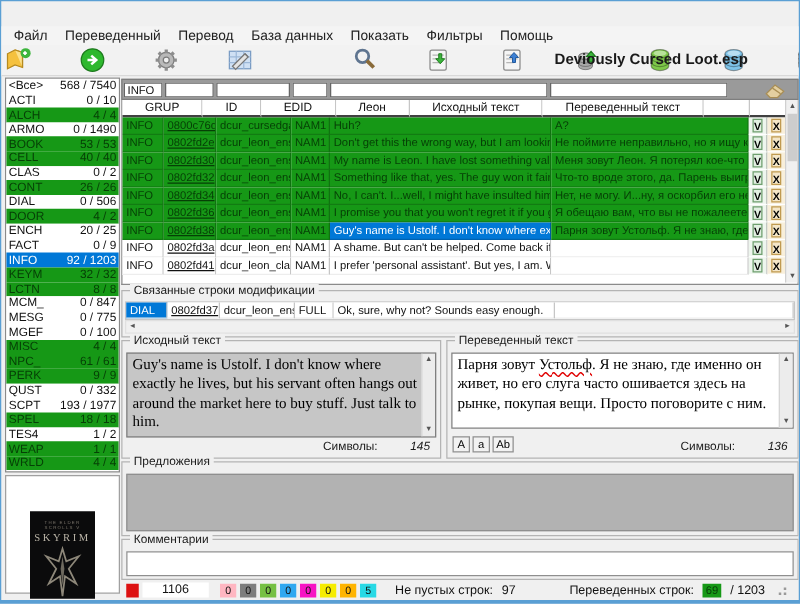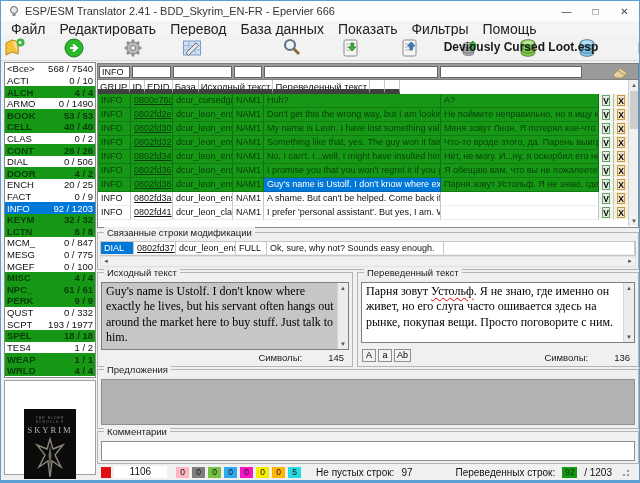--- a/index.html
+++ b/index.html
@@ -12,58 +12,58 @@
   .titlebar { position:absolute; left:0; top:0; width:100%; height:20px; background:#fdfdfd;
               display:flex; align-items:center; }
   .appicon { width:12px; height:12px; margin:0 5px 0 7px; }
   .title { font-size:11px; color:#333; }
   .wctrls { position:absolute; right:0; top:0; height:20px; display:flex; }
   .wbtn { width:29px; height:20px; font-size:10px; color:#444; display:flex; align-items:center; justify-content:center; }
 
   
   .menubar { position:absolute; left:0; top:20px; width:100%; height:15px; background:#f4f4f4;
              display:flex; align-items:center; padding-left:3px; }
-  .menu-item { font-size:14px; color:#222; padding:0 7px; }
+  .menu-item { font-size:11px; color:#222; padding:0 7px; }
 
   
   .toolbar { position:absolute; left:0; top:35px; width:100%; height:25px; background:#f2f2f2;
              border-bottom:1px solid #d9d9d9; display:flex; align-items:center; padding-left:2px;gap:35px; }
   .tbi { width:22px; height:22px; margin:0 1px; flex:0 0 auto; }
   .tsep { width:1px; height:20px; background:#c9c9c9; margin:0 3px; }
   .plugin-name { position:absolute; left:420px; top:4px; width:200px; text-align:center;
                  font-size:12px; font-weight:bold; color:#1a1a1a; }
 
   
   .sidebar { position:absolute; left:3px; top:61px; width:92px; height:316px; background:#fff;
              border:1px solid #8a8a8a; overflow:hidden; }
   .side-item { height:11.62px; display:flex; justify-content:space-between; align-items:center;
                padding:0 2px; font-size:9.5px; color:#111; background:#fff; }
-  .side-item.done { background:#169816; color:#063f06;font-weight:bold; }
+  .side-item.done { background:#169816; color:#063f06; }
   .side-item.selected { background:#0078d7; color:#fff; }
   .cover-panel { position:absolute; left:3px; top:379px; width:92px; height:95px; background:#fff;
                  border:1px solid #a0a0a0; display:flex; align-items:center; justify-content:center; }
   .cover { width:52px; height:70px; background:#0b0b0c; color:#9b958a; text-align:center;
            padding-top:7px;margin-top:32px; }
   .cover .series { font-size:3.5px; letter-spacing:1px; color:#7c766c; }
   .cover .ctitle { font-family:"Liberation Serif",serif; font-size:8.5px; letter-spacing:2px; color:#b9b3a6; margin-top:1px; }
 
   
   .filterbar { position:absolute; left:96px; top:62px; width:542px; height:17px; background:#9a9a9a;
                border:1px solid #7e7e7e; display:flex; align-items:center; padding-left:1px; }
   .fbox { height:12px; background:#fff; border:1px solid #666; font-size:9px; color:#111;
           padding:0 2px; line-height:10px; margin-right:2px; overflow:hidden; }
   .fc1{width:31px;} .fc2{width:39px;} .fc3{width:59px;} .fc4{width:28px;} .fc5{width:174px;} .fc6{width:142px;}
   .eraser-btn { position:absolute; right:8px; top:1px; width:20px; height:14px; }
 
   
   .tablewrap { position:absolute; left:96px; top:79px; width:542px; height:148px; background:#fff;
                border:1px solid #8a8a8a; border-top:none; }
   .thead { display:flex; height:14px; }
-  .hcell { font-size:9.5px; color:#111; padding:1px 2px; background:#fff;
-           border-right:1px solid #c6c6c6; border-bottom:5px solid #404040;
+  .hcell { font-size:9.5px; color:#111; padding:1px 18px; background:#fff;
+           border-right:1px solid #c6c6c6; border-bottom:2px solid #404040;
            white-space:nowrap; overflow:hidden; }
   .trow { display:flex; height:14px; }
   .cell { font-size:9px; padding:1px 3px; border-right:1px solid #c6c6c6; border-bottom:1px solid #ededed;
           white-space:nowrap; overflow:hidden; color:#111; background:#fff; }
   .c-grup{width:33px;} .c-id{width:42px;text-decoration:underline;} .c-edid{width:60px;} .c-field{width:31px;}
   .c-src{width:177px;} .c-tr{width:158px;} .c-v{width:15px;} .c-x{width:15px;}
   .trow.done .cell { background:#169816; color:#063f06; border-right-color:rgba(0,0,0,.25); border-bottom-color:rgba(0,0,0,.18); }
   .trow.selected .c-src { background:#0078d7; color:#fff; }
   .cell.c-v, .trow.done .cell.c-v { background:#eef6ee; border-bottom-color:#fff; }
   .cell.c-x, .trow.done .cell.c-x { background:#f8efdb; border-bottom-color:#fff; }
@@ -92,21 +92,21 @@
 
   .srcbox { left:96px; top:271px; width:256px; height:95px; }
   .trbox  { left:356px; top:271px; width:282px; height:95px; }
   .txtarea { position:absolute; left:3px; top:9px; right:3px; font-family:"Liberation Serif",serif;
              font-size:12px; line-height:1.28; color:#000; padding:1px 14px 1px 4px; border:1px solid #7f7f7f; }
   .srcbox .txtarea { height:68px; background:#c6c6c6; }
   .trbox .txtarea { height:61px; background:#fff; }
   .ta-scroll { position:absolute; right:0; top:0; bottom:0; width:11px; background:#ececec;
                border-left:1px solid #d5d5d5; display:flex; flex-direction:column; justify-content:space-between; }
   .charline { position:absolute; bottom:3px; right:8px; font-size:9.5px; color:#1a1a1a; display:flex; gap:26px; }
-  .charline b { font-weight:normal; }
+  .charline b { font-weight:normal;font-style:italic; }
   .casebtns { position:absolute; left:4px; bottom:4px; display:flex; gap:2px; }
   .casebtn { min-width:14px; height:13px; background:#f2f2f2; border:1px solid #8f8f8f; font-size:9px;
              line-height:11px; text-align:center; padding:0 2px; color:#000; }
   .misspell { text-decoration:underline wavy #e00000 1px; text-underline-offset:2px; }
 
   .sugbox { left:96px; top:368px; width:542px; height:60px; }
   .suginner { position:absolute; left:3px; top:9px; right:3px; bottom:3px; background:#b2b2b2; border:1px solid #8f8f8f; }
   .combox { left:96px; top:430px; width:542px; height:33px; }
   .cominner { position:absolute; left:3px; top:9px; right:3px; bottom:2px; background:#fff; border:1px solid #8f8f8f; }
 
@@ -139,38 +139,26 @@
     </g>
     <g id="page">
       <rect x="4" y="3" width="13" height="16" rx="1.5" fill="#f5f5f5" stroke="#8a8a8a"></rect>
       <path d="M6 7h9 M6 10h9 M6 13h6" stroke="#b5b5b5" fill="none"></path>
     </g>
   </defs>
 </svg>
 
 <div class="win">
 
-  <div class="titlebar">
-    <svg class="appicon" viewBox="0 0 12 12">
-      <circle cx="6" cy="5" r="3.5" fill="#e8e8e8" stroke="#666"></circle>
-      <rect x="4.5" y="8" width="3" height="3" fill="#888"></rect>
-    </svg>
-    <span class="title">ESP/ESM Translator 2.41 - BDD_Skyrim_EN-FR - Epervier 666</span>
-    <div class="wctrls">
-      <div class="wbtn">—</div>
-      <div class="wbtn">□</div>
-      <div class="wbtn">✕</div>
-    </div>
-  </div>
 
   <div class="menubar">
 
       <span class="menu-item">Файл</span>
 
-      <span class="menu-item">Редактировать</span>
+      <span class="menu-item">Переведенный</span>
 
       <span class="menu-item">Перевод</span>
 
       <span class="menu-item">База данных</span>
 
       <span class="menu-item">Показать</span>
 
       <span class="menu-item">Фильтры</span>
 
       <span class="menu-item">Помощь</span>
@@ -406,21 +394,21 @@
 
   <div class="tablewrap">
     <div class="thead">
 
         <div class="hcell">GRUP</div>
 
         <div class="hcell">ID</div>
 
         <div class="hcell">EDID</div>
 
-        <div class="hcell">База</div>
+        <div class="hcell">Леон</div>
 
         <div class="hcell">Исходный текст</div>
 
         <div class="hcell">Переведенный текст</div>
 
       <div class="hcell c-v"></div>
       <div class="hcell c-x"></div>
     </div>
 
       <div class="trow done">
@@ -648,21 +636,21 @@
 
       <span class="cnt" style="background: rgb(246, 236, 0);">0</span>
 
       <span class="cnt" style="background: rgb(255, 180, 0);">0</span>
 
       <span class="cnt" style="background: rgb(40, 217, 229);">5</span>
 
     <span class="slabel">Не пустых строк:</span>
     <span class="snum">97</span>
     <span class="slabel" style="margin-left:40px">Переведенных строк:</span>
-    <span class="grncount" style="background: rgb(22, 152, 22);">92</span>
+    <span class="grncount" style="background: rgb(22, 152, 22);">69</span>
     <span class="snum">/ 1203</span>
     <span class="grip">
         <i></i>
         <i></i>
         <i></i>
       </span>
   </div>
 
 </div>
 

